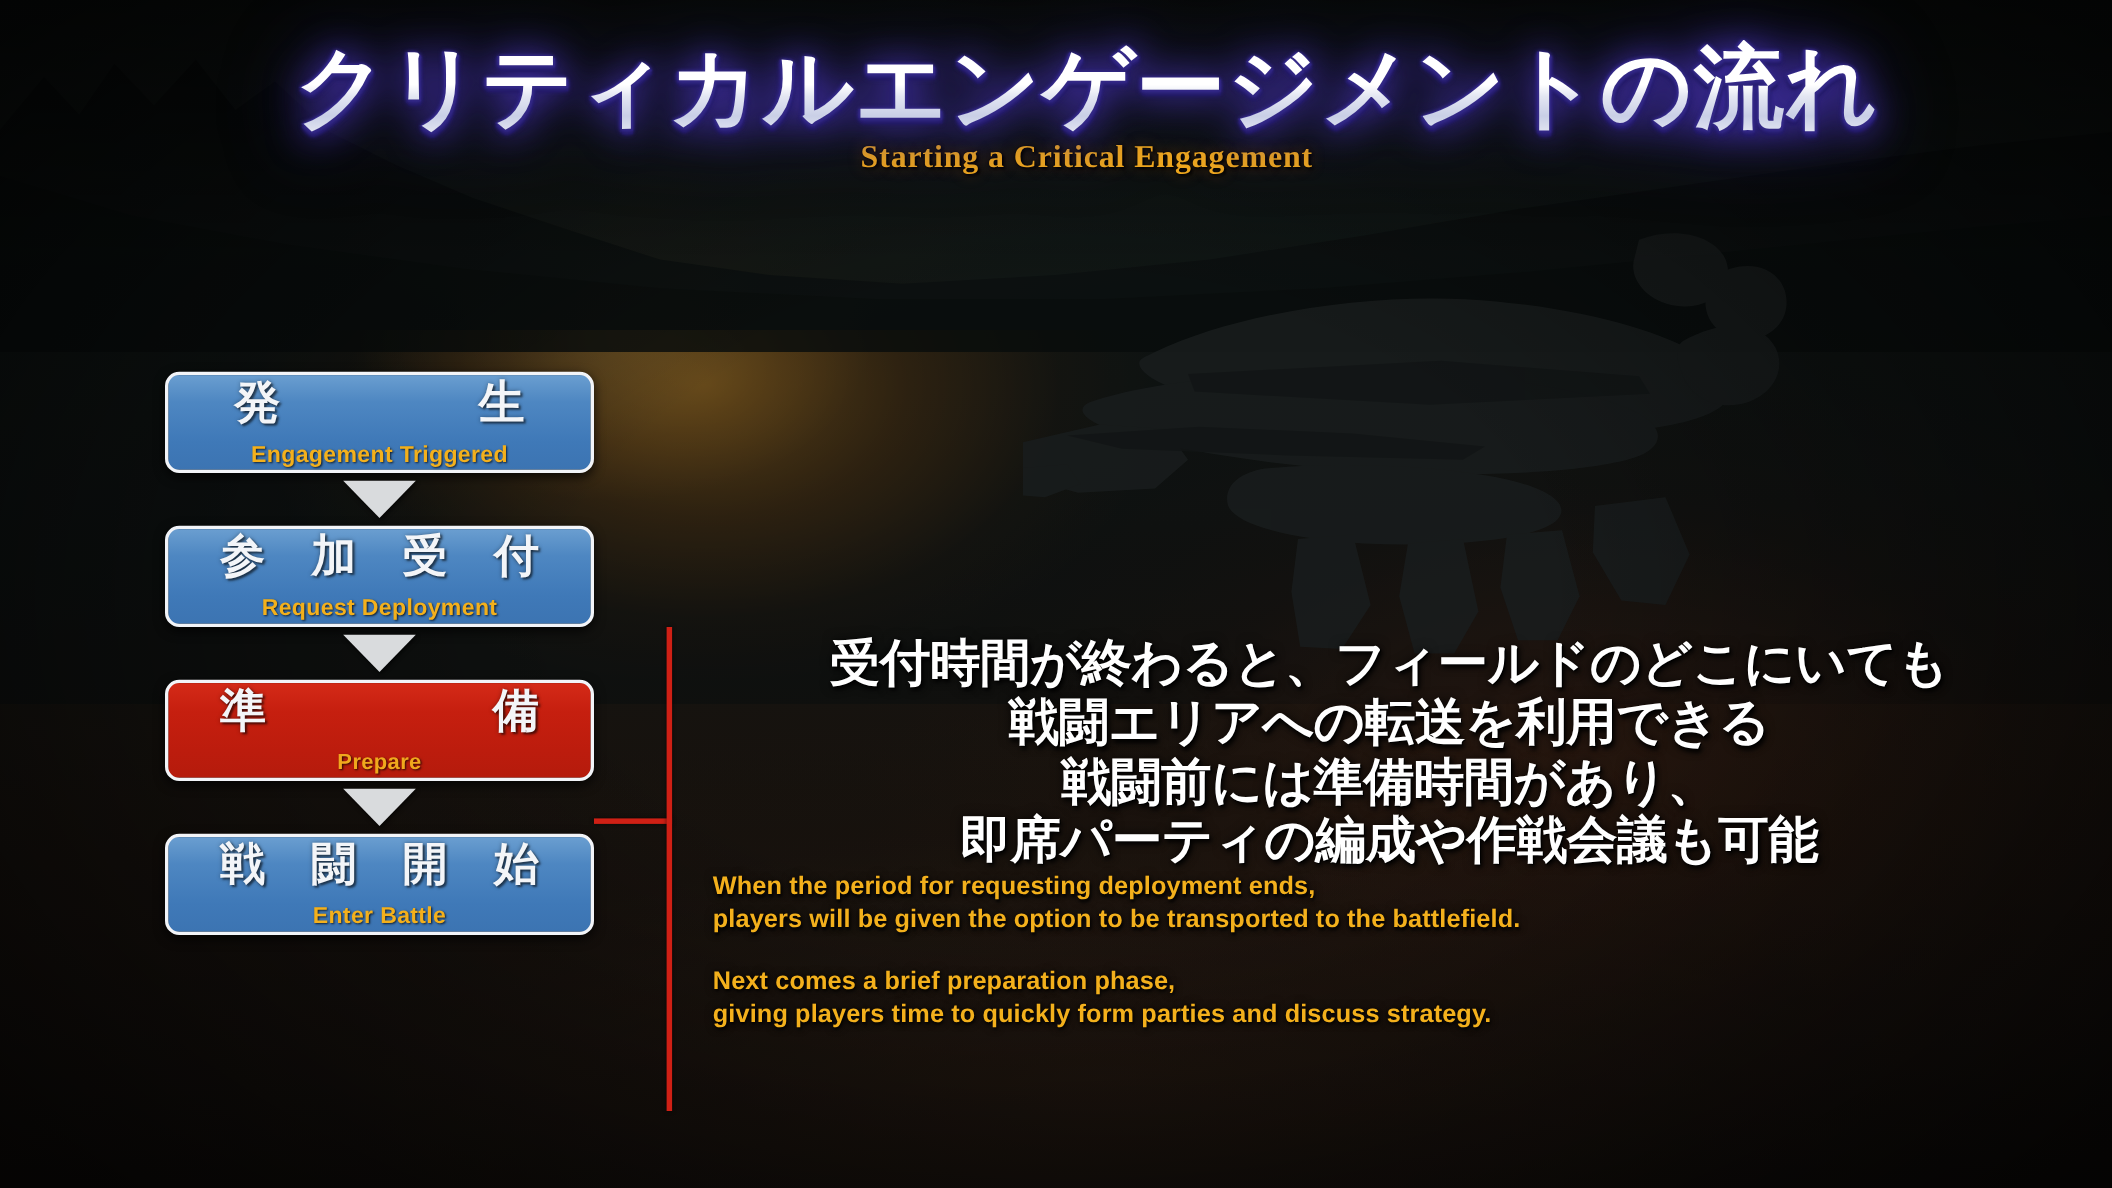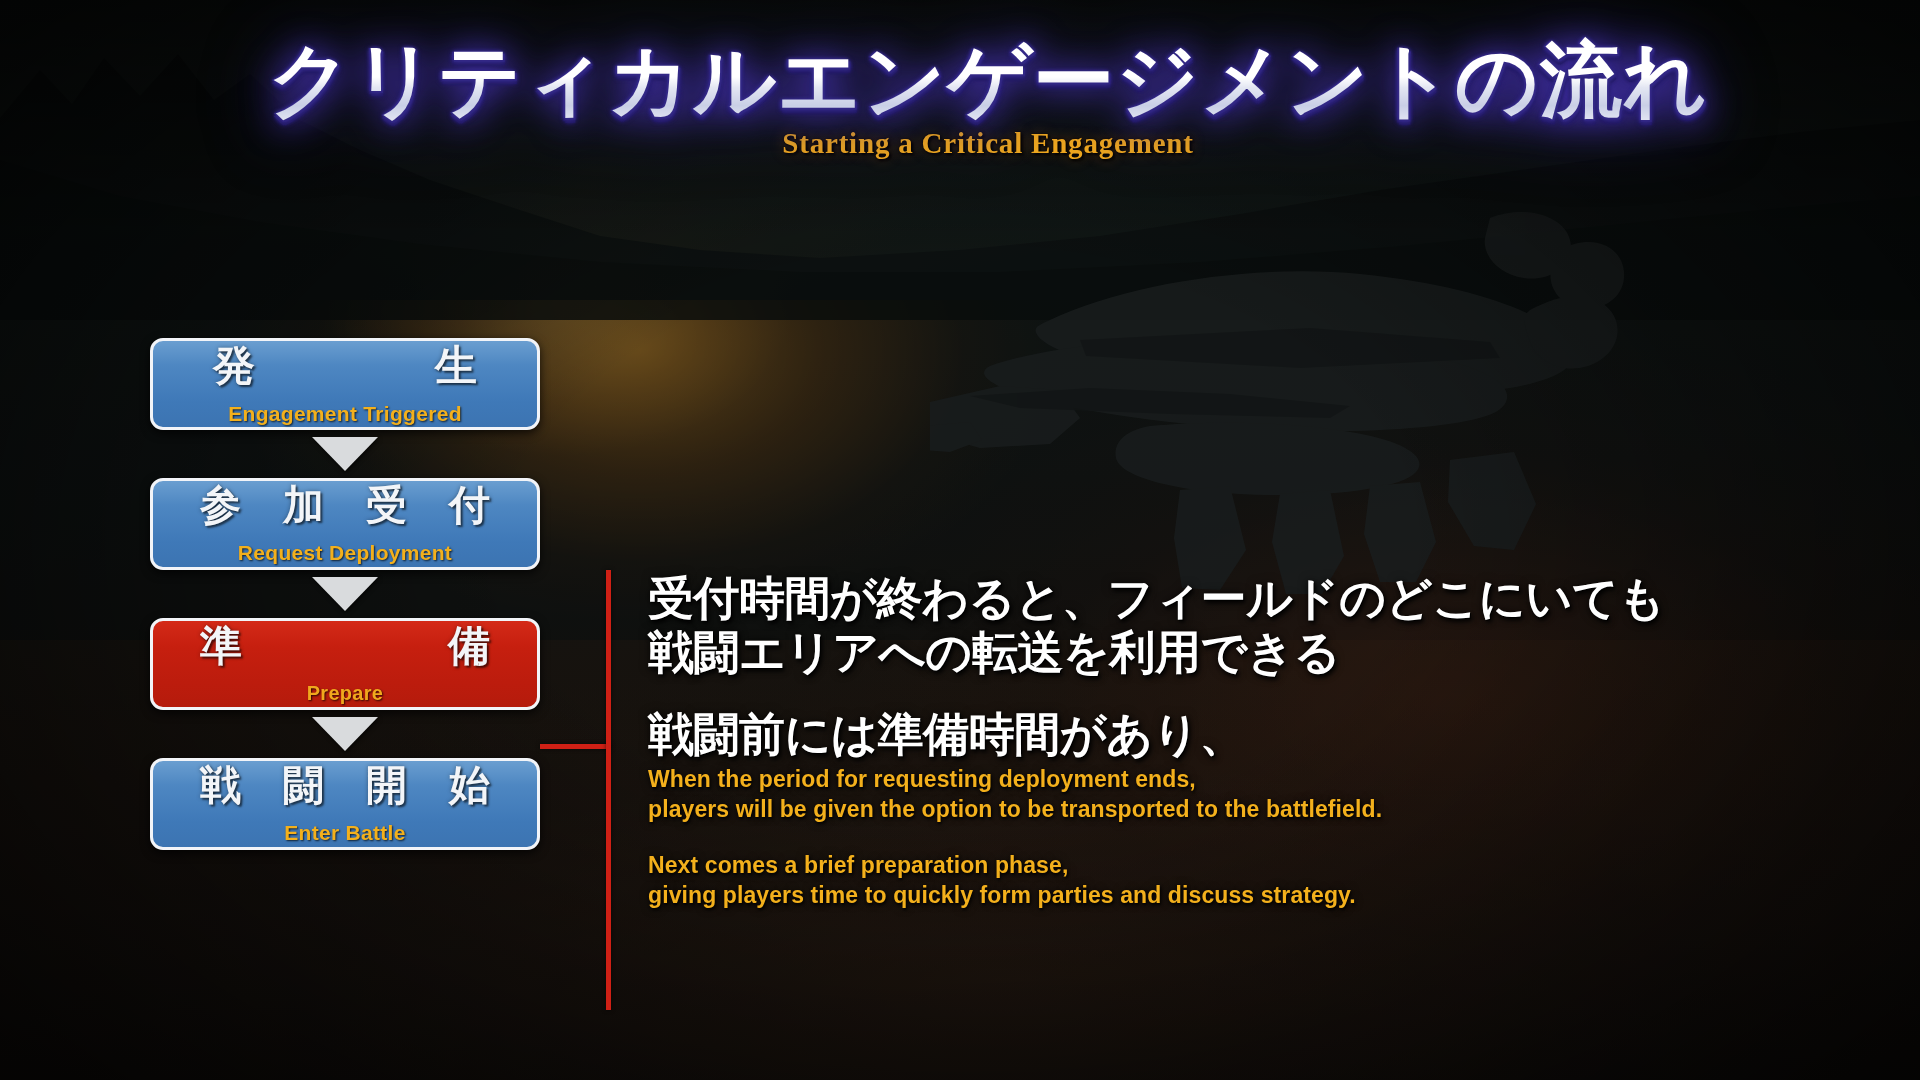--- a/index.html
+++ b/index.html
@@ -209,30 +209,31 @@
   
   .content {
     position: absolute;
     left: 648px;
     top: 576px;
     width: 1230px;
     z-index: 20;
   }
   .jp-block { margin-bottom: 0; }
   .jp-line {
-    font-family: Liberation Mono, monospace;
+    font-family: Liberation Sans, sans-serif;
     font-size: 46px;
     font-weight: bold;
     line-height: 1.17;
     letter-spacing: -0.5px;
     color: #ffffff;
     text-shadow: 2px 3px 4px rgba(0,0,0,0.92), 0 0 10px rgba(0,0,0,0.7), 1px 1px 0 rgba(0,0,0,0.9);
     white-space: nowrap;
-  }
-  .jp-block.second { margin-top: 28px; }
+    text-align: center;
+  }
+  .jp-block.second { }
   .en-block {
   }
   .en-line {
     font-family: "Liberation Sans", sans-serif;
     font-size: 23px;
     font-weight: bold;
     line-height: 1.30;
     letter-spacing: 0.1px;
     color: #f3b01c;
     text-shadow: 1px 2px 3px rgba(0,0,0,0.95), 0 0 8px rgba(0,0,0,0.7);
@@ -341,20 +342,21 @@
 
   <div class="content">
 
     <div class="jp-block">
       <div class="jp-line">受付時間が終わると、フィールドのどこにいても</div>
       <div class="jp-line">戦闘エリアへの転送を利用できる</div>
     </div>
 
     <div class="jp-block second">
       <div class="jp-line">戦闘前には準備時間があり、</div>
+      <div class="jp-line">即席パーティの編成や作戦会議も可能</div>
     </div>
 
     <div class="en-block">
       <div class="en-line">When the period for requesting deployment ends,</div>
       <div class="en-line">players will be given the option to be transported to the battlefield.</div>
     </div>
 
     <div class="en-block second">
       <div class="en-line">Next comes a brief preparation phase,</div>
       <div class="en-line">giving players time to quickly form parties and discuss strategy.</div>

